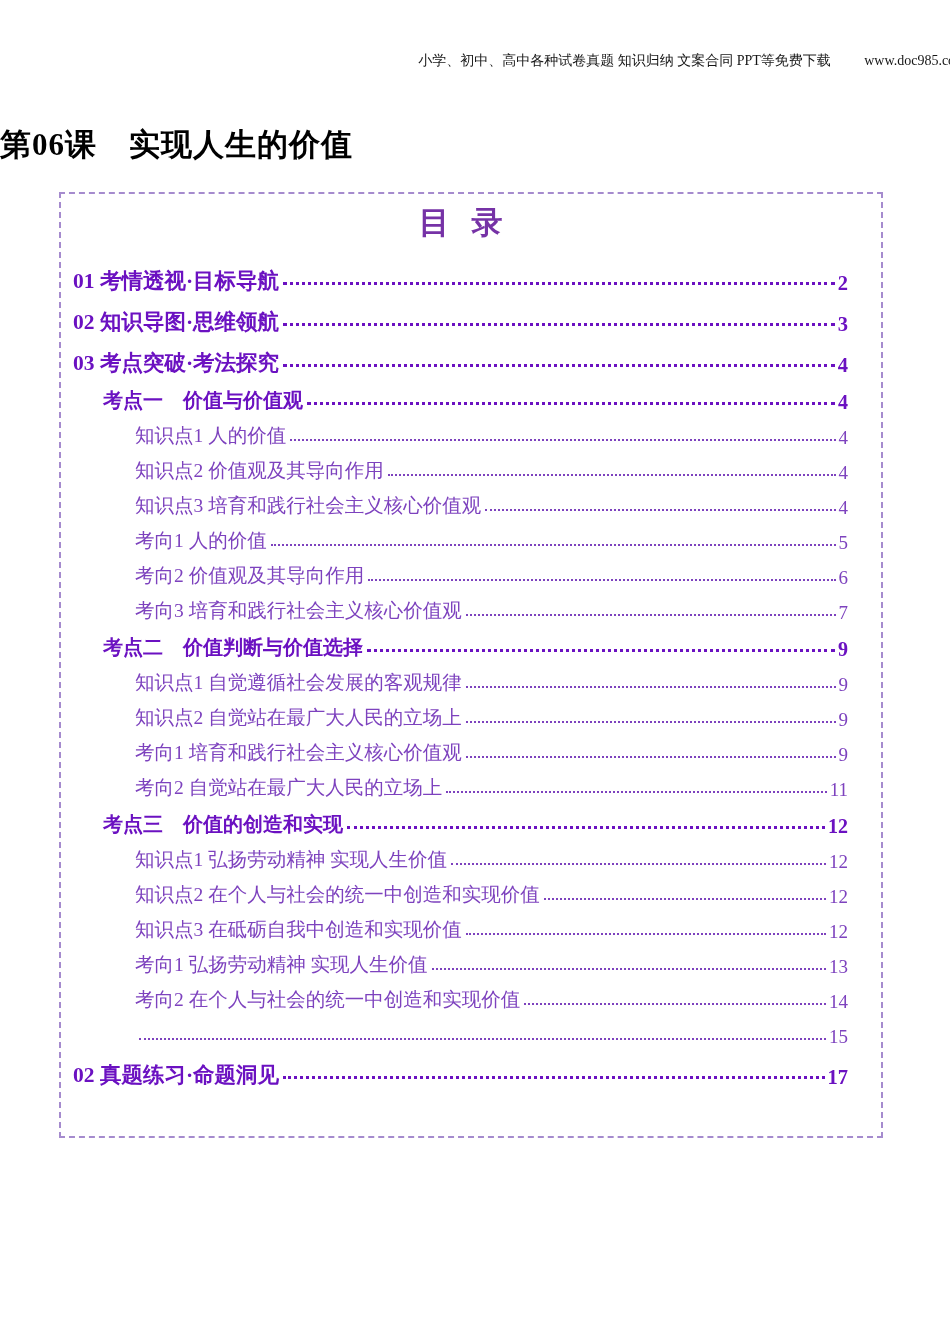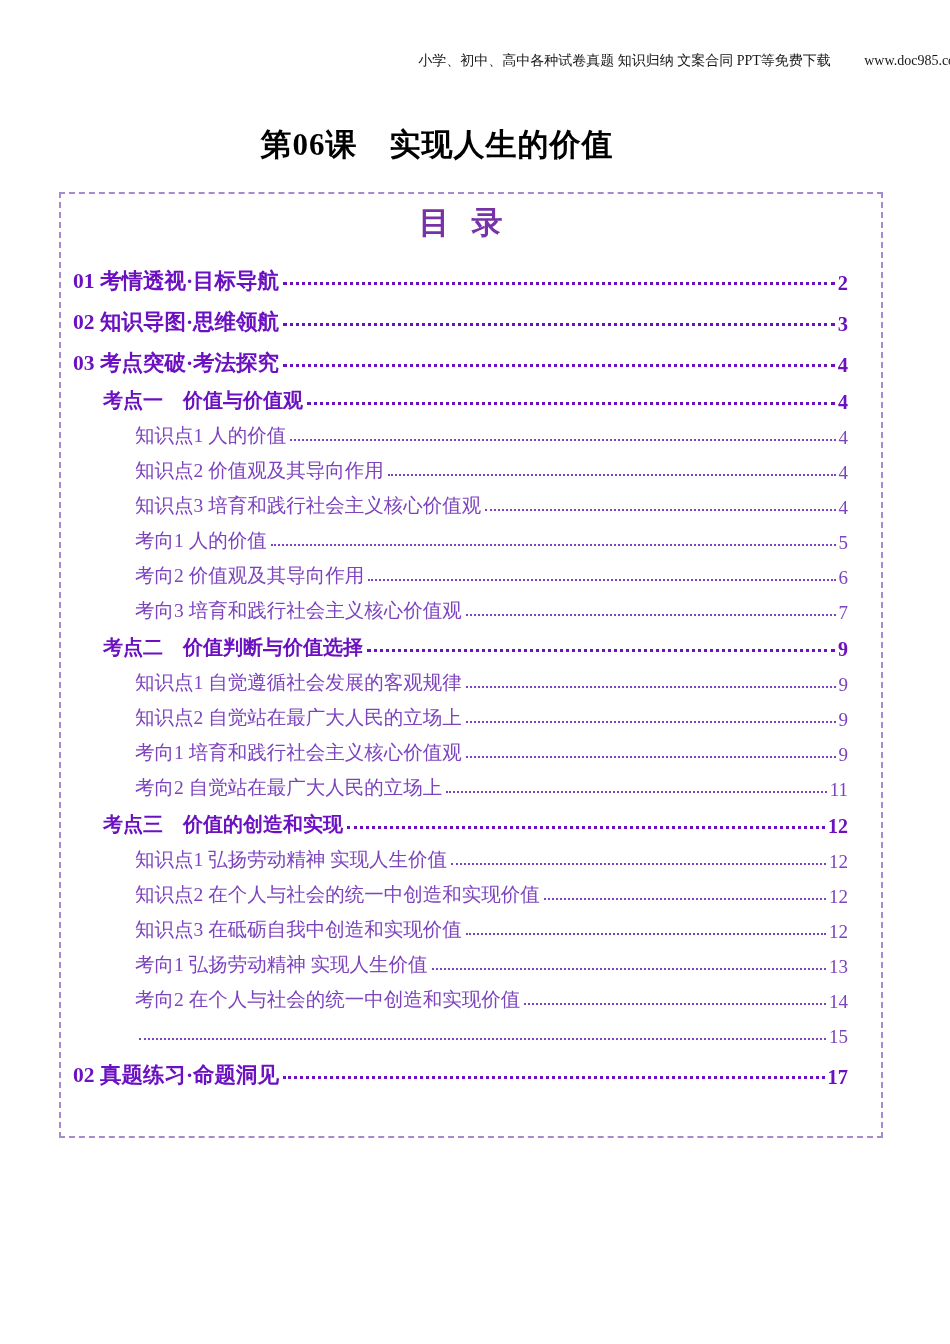--- a/index.html
+++ b/index.html
@@ -32,21 +32,20 @@
   .site-header .url {
     margin-left: 30px;
     cursor: pointer;
   }
   
   .doc-title {
     position: absolute;
     top: 124px;
     left: 0;
     width: 874px;
-    text-align: center;
     font-size: 31px;
     font-weight: bold;
     color: #000000;
     letter-spacing: 1px;
   }
   
   .toc-box {
     position: absolute;
     left: 59px;
     top: 192px;

